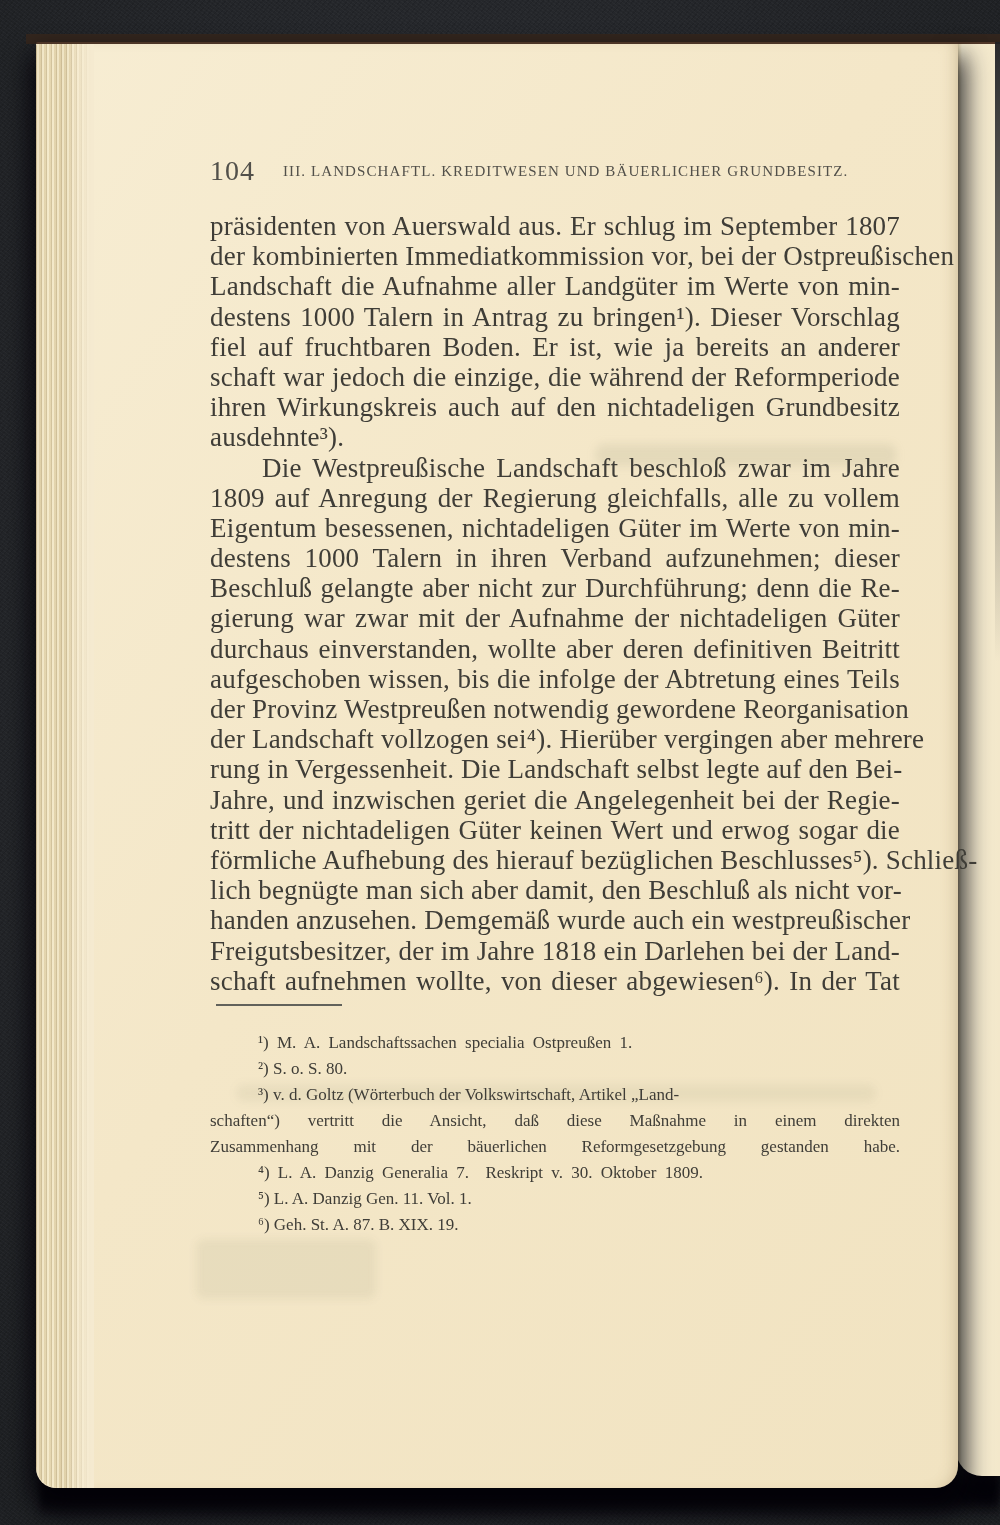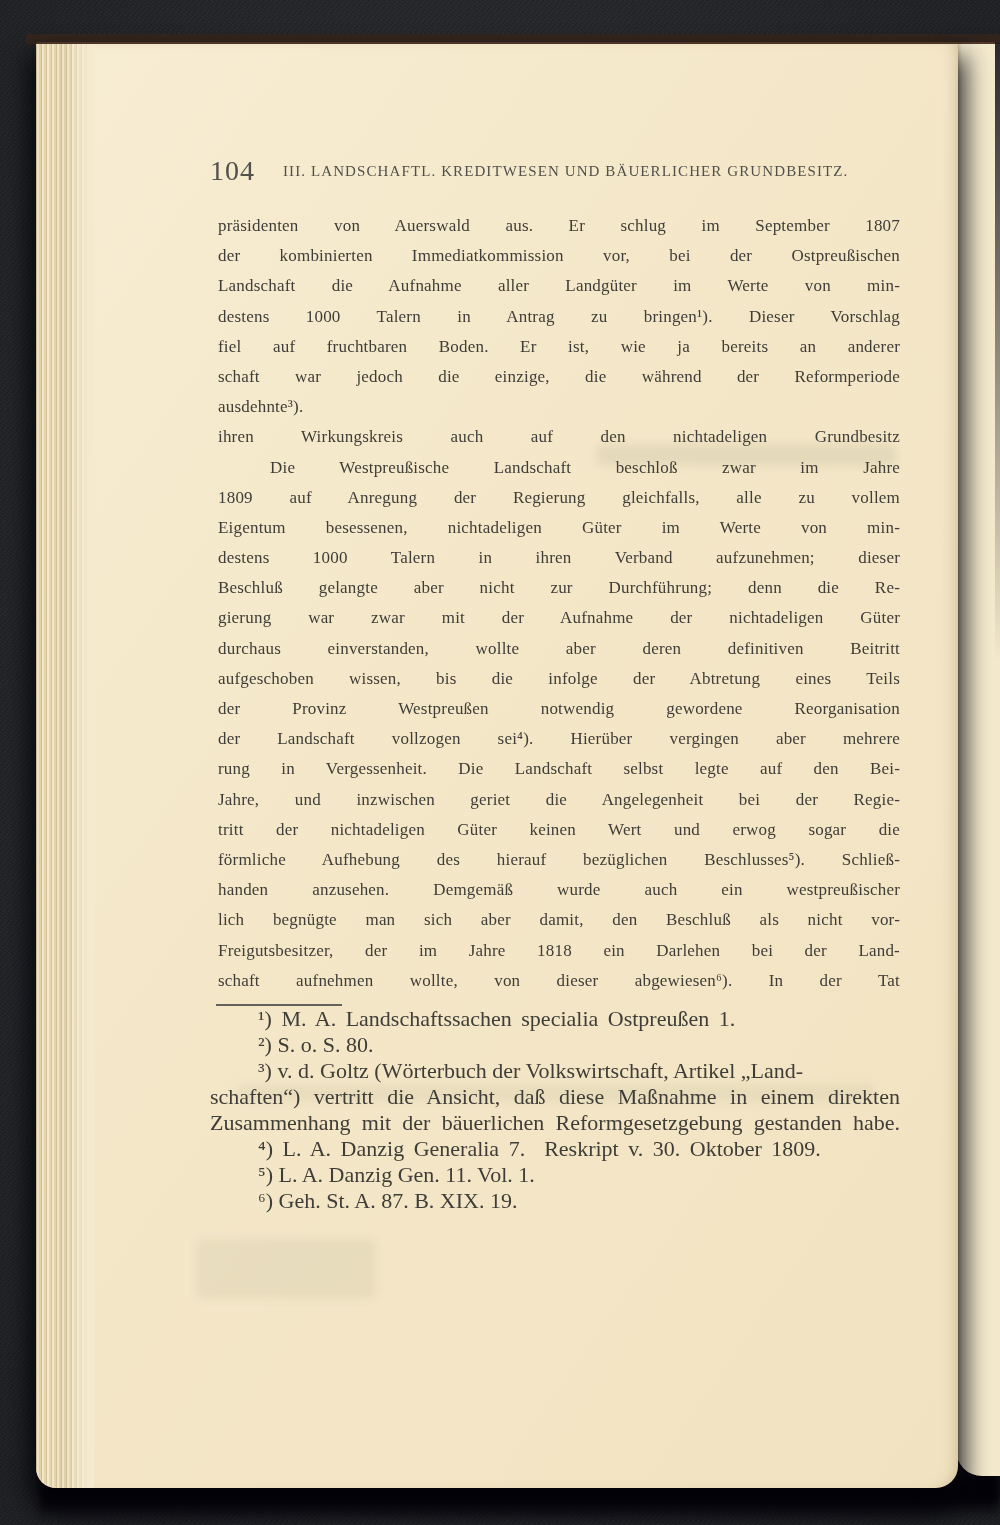--- a/index.html
+++ b/index.html
@@ -40,26 +40,26 @@
   
   .bleed{position:absolute;background:rgba(148,150,118,0.16);filter:blur(4px);border-radius:8px;}
   .bleed.b1{left:560px;top:400px;width:300px;height:22px;}
   .bleed.b2{left:200px;top:1040px;width:640px;height:18px;opacity:.7;}
   .bleed.b3{left:160px;top:1195px;width:180px;height:60px;opacity:.8;}
 
   .content{position:absolute;left:174px;top:112px;width:690px;color:#3f3d37;}
   .running-header{display:flex;align-items:center;gap:28px;height:30px;color:#52504a;white-space:nowrap;}
   .pagenum{font-size:28px;letter-spacing:1px;}
   .rh-title{font-size:15px;letter-spacing:1.1px;}
-  .body-text{margin-top:25px;font-size:17px;letter-spacing:0.2px;margin-left:8px;}
+  .body-text{margin-top:25px;font-size:27px;letter-spacing:0.2px;}
   .bl{height:30.2px;line-height:30.2px;text-align:justify;text-align-last:justify;white-space:nowrap;}
   .bl.end{text-align-last:left;}
   .bl.ind{padding-left:52px;}
   .fn-rule{margin:8px 0 0 6px;width:126px;height:2px;background:#62625b;}
-  .footnotes{margin-top:0;font-size:22px;}
+  .footnotes{margin-top:24px;font-size:17px;}
   .fn{height:26px;line-height:26px;text-align:justify;text-align-last:justify;white-space:nowrap;}
   .fn.mk{padding-left:48px;text-align-last:left;}
   .fn.ws{word-spacing:4px;}
 </style>
 </head>
 <body>
 
 <div id="stage">
   <div class="cover-edge"></div>
   <div class="bottom-shadow"></div>
@@ -78,38 +78,38 @@
         <span class="rh-title">III. LANDSCHAFTL. KREDITWESEN UND BÄUERLICHER GRUNDBESITZ.</span>
       </div>
 
       <div class="body-text">
         <div class="bl">präsidenten von Auerswald aus. Er schlug im September 1807</div>
         <div class="bl">der kombinierten Immediatkommission vor, bei der Ostpreußischen</div>
         <div class="bl">Landschaft die Aufnahme aller Landgüter im Werte von min-</div>
         <div class="bl">destens 1000 Talern in Antrag zu bringen¹). Dieser Vorschlag</div>
         <div class="bl">fiel auf fruchtbaren Boden. Er ist, wie ja bereits an anderer</div>
         <div class="bl">schaft war jedoch die einzige, die während der Reformperiode</div>
+        <div class="bl">ihren Wirkungskreis auch auf den nichtadeligen Grundbesitz</div>
         <div class="bl end">ausdehnte³).</div>
-        <div class="bl">ihren Wirkungskreis auch auf den nichtadeligen Grundbesitz</div>
         <div class="bl ind">Die Westpreußische Landschaft beschloß zwar im Jahre</div>
         <div class="bl">1809 auf Anregung der Regierung gleichfalls, alle zu vollem</div>
         <div class="bl">Eigentum besessenen, nichtadeligen Güter im Werte von min-</div>
         <div class="bl">destens 1000 Talern in ihren Verband aufzunehmen; dieser</div>
         <div class="bl">Beschluß gelangte aber nicht zur Durchführung; denn die Re-</div>
         <div class="bl">gierung war zwar mit der Aufnahme der nichtadeligen Güter</div>
         <div class="bl">durchaus einverstanden, wollte aber deren definitiven Beitritt</div>
         <div class="bl">aufgeschoben wissen, bis die infolge der Abtretung eines Teils</div>
         <div class="bl">der Provinz Westpreußen notwendig gewordene Reorganisation</div>
         <div class="bl">der Landschaft vollzogen sei⁴). Hierüber vergingen aber mehrere</div>
         <div class="bl">rung in Vergessenheit. Die Landschaft selbst legte auf den Bei-</div>
         <div class="bl">Jahre, und inzwischen geriet die Angelegenheit bei der Regie-</div>
         <div class="bl">tritt der nichtadeligen Güter keinen Wert und erwog sogar die</div>
         <div class="bl">förmliche Aufhebung des hierauf bezüglichen Beschlusses⁵). Schließ-</div>
+        <div class="bl">lich begnügte man sich aber damit, den Beschluß als nicht vor-</div>
         <div class="bl">handen anzusehen. Demgemäß wurde auch ein westpreußischer</div>
-        <div class="bl">lich begnügte man sich aber damit, den Beschluß als nicht vor-</div>
         <div class="bl">Freigutsbesitzer, der im Jahre 1818 ein Darlehen bei der Land-</div>
         <div class="bl">schaft aufnehmen wollte, von dieser abgewiesen⁶). In der Tat</div>
       </div>
 
       <div class="fn-rule"></div>
 
       <div class="footnotes">
         <div class="fn mk ws">¹) M. A. Landschaftssachen specialia Ostpreußen 1.</div>
         <div class="fn mk">²) S. o. S. 80.</div>
         <div class="fn mk">³) v. d. Goltz (Wörterbuch der Volkswirtschaft, Artikel „Land-</div>

